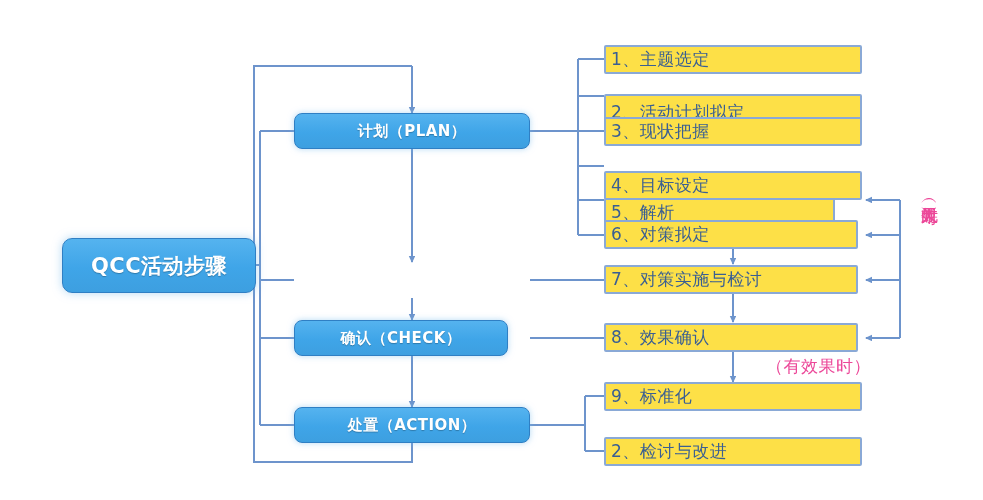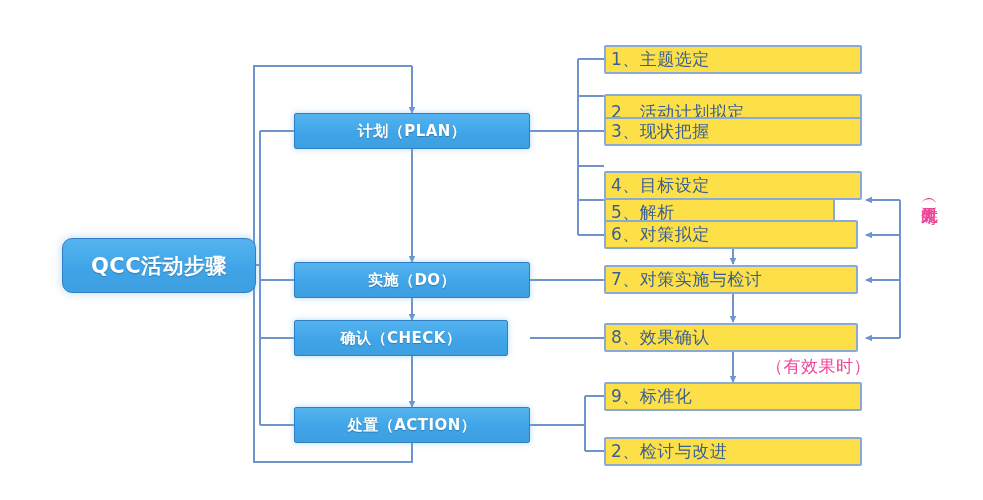--- a/index.html
+++ b/index.html
@@ -12,21 +12,21 @@
   #canvas{position:relative;width:983px;height:500px;background:#ffffff;}
 
   svg#wires{position:absolute;left:0;top:0;width:983px;height:500px;pointer-events:none;}
 
   
   .node{
     position:absolute;
     box-sizing:border-box;
     background:linear-gradient(180deg,#55b3ef 0%,#3fa5e8 55%,#3d9fe0 100%);
     border:1px solid #2f7fc4;
-    border-radius:2px;
+    border-radius:8px;
     color:#ffffff;
     display:flex;align-items:center;justify-content:center;
     text-align:center;
     font-weight:bold;
     letter-spacing:.5px;
     text-shadow:0 1px 1px rgba(0,0,0,.25);
     box-shadow:0 0 6px rgba(120,185,235,.55);
   }
   .node.root{
     border-radius:10px;
@@ -121,21 +121,20 @@
       <path d="M900,235 L866,235" marker-end="url(#arw)"></path>
       <path d="M900,280 L866,280" marker-end="url(#arw)"></path>
       <path d="M900,338 L866,338" marker-end="url(#arw)"></path>
     </g>
   </svg>
 
   <div class="node root" style="left:22px;top:238px;width:194px;height:55px;margin-left:40px;">QCC活动步骤</div>
 
   <div class="node phase" style="left:294px;top:113px;width:236px;height:36px;">计划（PLAN）</div>
 
-  <div class="node phase" style="left:294px;top:262px;width:236px;height:36px;">实施（DO）</div>
 
   <div class="node phase" style="left:294px;top:320px;width:214px;height:36px;">确认（CHECK）</div>
 
   <div class="node phase" style="left:294px;top:407px;width:236px;height:36px;">处置（ACTION）</div>
 
   <div class="step" style="left:604px;top:45px;width:258px;height:29px;">1、主题选定</div>
 
   <div class="step" style="left:604px;top:82px;width:258px;height:36px;margin-top:12px;">2、活动计划拟定</div>
 
   <div class="step" style="left:604px;top:117px;width:258px;height:29px;">3、现状把握</div>

